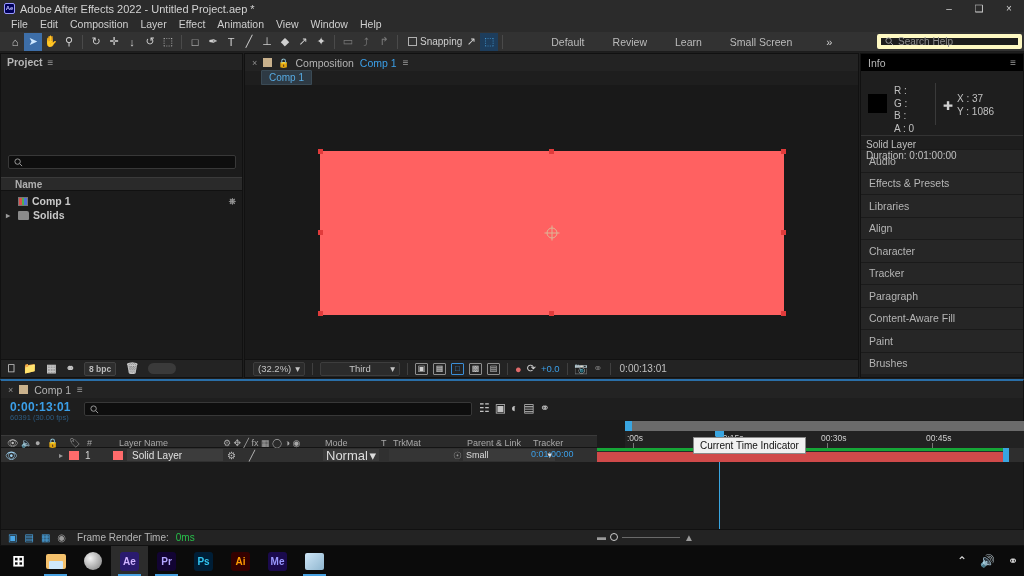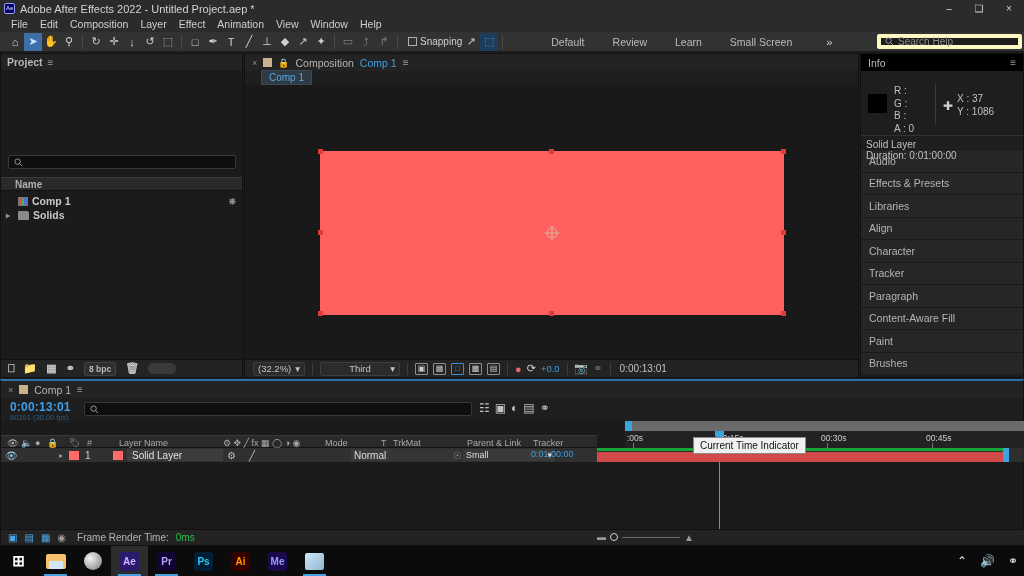--- a/index.html
+++ b/index.html
@@ -180,21 +180,21 @@
   .tl-row .cell{ position:absolute; top:0; height:14px; display:flex; align-items:center; }
   .layer-name-box{
     position:absolute; left:110px; top:1px; width:110px; height:12px;
     background:#3c3c3c; display:flex; align-items:center; padding-left:5px;
     font-size:10px; color:#e0e0e0;
   }
   .swatch-sm{ width:10px; height:9px; background:#ff6b6b; }
   .mode-sel{
     position:absolute; left:322px; top:1px; width:56px; height:12px; background:#3a3a3a;
     display:flex; align-items:center; justify-content:space-between; padding:0 3px;
-    font-size:10px; color:#ddd;margin-left:28px;
+    font-size:13px; color:#ddd;
   }
   .trk-sel{ position:absolute; left:388px; top:1px; width:70px; height:12px; background:#353535; }
   .parent-sel{
     position:absolute; left:462px; top:1px; width:92px; height:12px; background:#3a3a3a;
     display:flex; align-items:center; justify-content:space-between; padding:0 3px;
     font-size:9px; color:#ddd;
   }
   .dur-val{ position:absolute; left:530px; top:1px; font-size:9px; color:#3b9fe8; }
 
   .ruler{ position:absolute; left:596px; top:40px; width:428px; height:27px; background:#222;margin-left:28px; }

